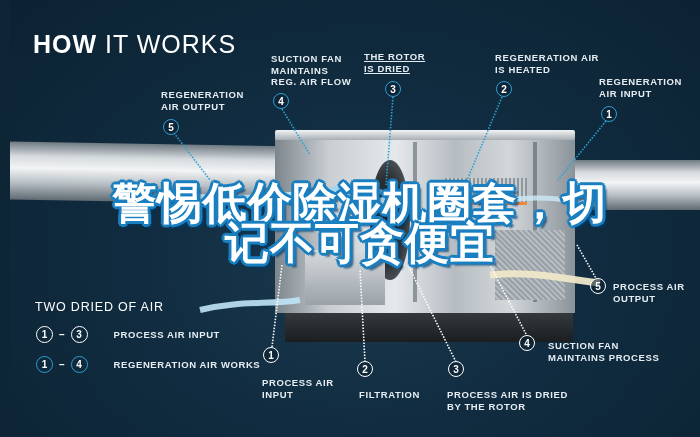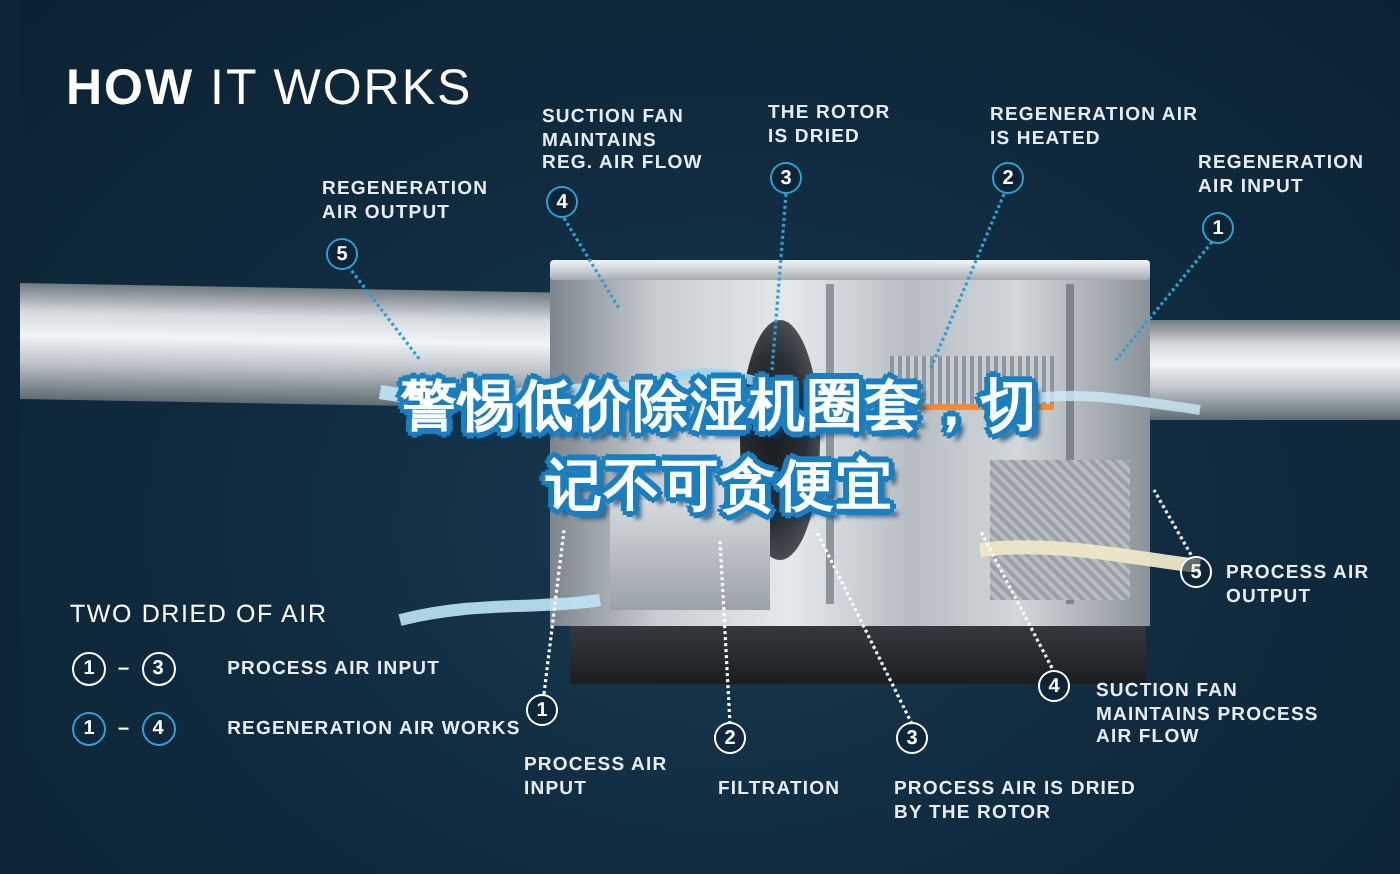--- a/index.html
+++ b/index.html
@@ -18,21 +18,21 @@
   .leg-row .dash { color:#fff; font-size:10px; font-weight:700; }
   .leg-row .t { color:#e6edf2; font-size:9.5px; font-weight:700; letter-spacing:0.6px; margin-left:20px; }
   .pipe { position:absolute; background:linear-gradient(180deg,#6f7a82 0%,#d6dbde 25%,#f2f4f5 45%,#b9c0c5 70%,#5f6a72 100%); }
   .machine { position:absolute; left:265px; top:130px; width:302px; height:210px; }
   .m-top { position:absolute; left:0; top:0; width:300px; height:10px; background:linear-gradient(180deg,#f3f4f5,#a7aeb3); border-radius:2px; }
   .m-body { position:absolute; left:0; top:8px; width:300px; height:175px; background:linear-gradient(90deg,#7d868d 0%,#c9ced2 18%,#e6e9eb 40%,#b6bdc2 60%,#d3d7da 78%,#8a939a 100%); }
   .m-base { position:absolute; left:10px; top:176px; width:288px; height:36px; background:linear-gradient(180deg,#3b3f43,#1b1e21); }
   .m-panel { position:absolute; background:rgba(90,100,108,0.55); }
   .rotor { position:absolute; left:95px; top:30px; width:40px; height:120px; border-radius:50%; background:radial-gradient(ellipse at 40% 50%,#1a1d20 0%,#2a2f33 50%,#6c747a 100%); }
   .heater { position:absolute; left:170px; top:48px; width:82px; height:24px; background:repeating-linear-gradient(90deg,#8e979d 0 2px,#c9ced2 2px 4px); border-bottom:3px solid #f08a3c; }
-  .banner { position:absolute; left:88px; top:183px; width:524px; text-align:center; color:#ffffff; font-family:"DejaVu Sans", sans-serif; font-weight:700; font-size:28px; line-height:40px; letter-spacing:1px;
+  .banner { position:absolute; left:88px; top:183px; width:524px; text-align:center; color:#ffffff; font-family:"DejaVu Sans", sans-serif; font-weight:700; font-size:44px; line-height:40px; letter-spacing:1px;
     text-shadow: 0 0 0 #1e88c8, 2px 2px 0 #1a7fc0, -2px 2px 0 #1a7fc0, 2px -2px 0 #1a7fc0, -2px -2px 0 #1a7fc0, 3px 0 0 #1a7fc0, -3px 0 0 #1a7fc0, 0 3px 0 #1a7fc0, 0 -3px 0 #1a7fc0, 4px 4px 2px rgba(0,60,110,0.7); }
   svg.lines { position:absolute; left:0; top:0; }
 </style>
 </head>
 <body>
 
 <div class="stage">
 
   <div class="title"><b>HOW</b><span> IT WORKS</span></div>
 
@@ -81,21 +81,21 @@
     </div>
   <div class="num blue" style="left:153px;top:119px;">5</div>
 
   <div class="lbl" style="left:261px;top:53px;">
       <div>SUCTION FAN</div>
       <div>MAINTAINS</div>
       <div>REG. AIR FLOW</div>
     </div>
   <div class="num blue" style="left:263px;top:93px;">4</div>
 
-  <div class="lbl" style="left:374px;top:51px;">
+  <div class="lbl" style="left:354px;top:51px;text-decoration:underline;">
       <div>THE ROTOR</div>
       <div>IS DRIED</div>
     </div>
   <div class="num blue" style="left:375px;top:81px;">3</div>
 
   <div class="lbl" style="left:485px;top:52px;">
       <div>REGENERATION AIR</div>
       <div>IS HEATED</div>
     </div>
   <div class="num blue" style="left:486px;top:81px;">2</div>
@@ -120,21 +120,20 @@
   <div class="num" style="left:438px;top:361px;">3</div>
   <div class="lbl" style="left:437px;top:389px;">
       <div>PROCESS AIR IS DRIED</div>
       <div>BY THE ROTOR</div>
     </div>
 
   <div class="num" style="left:509px;top:335px;">4</div>
   <div class="lbl" style="left:538px;top:340px;">
       <div>SUCTION FAN</div>
       <div>MAINTAINS PROCESS</div>
-      <div>AIR FLOW</div>
     </div>
 
   <div class="num" style="left:580px;top:278px;">5</div>
   <div class="lbl" style="left:603px;top:281px;">
       <div>PROCESS AIR</div>
       <div>OUTPUT</div>
     </div>
 
   <div class="leg-title">TWO DRIED OF AIR</div>
   <div class="leg-row" style="top:326px;">

